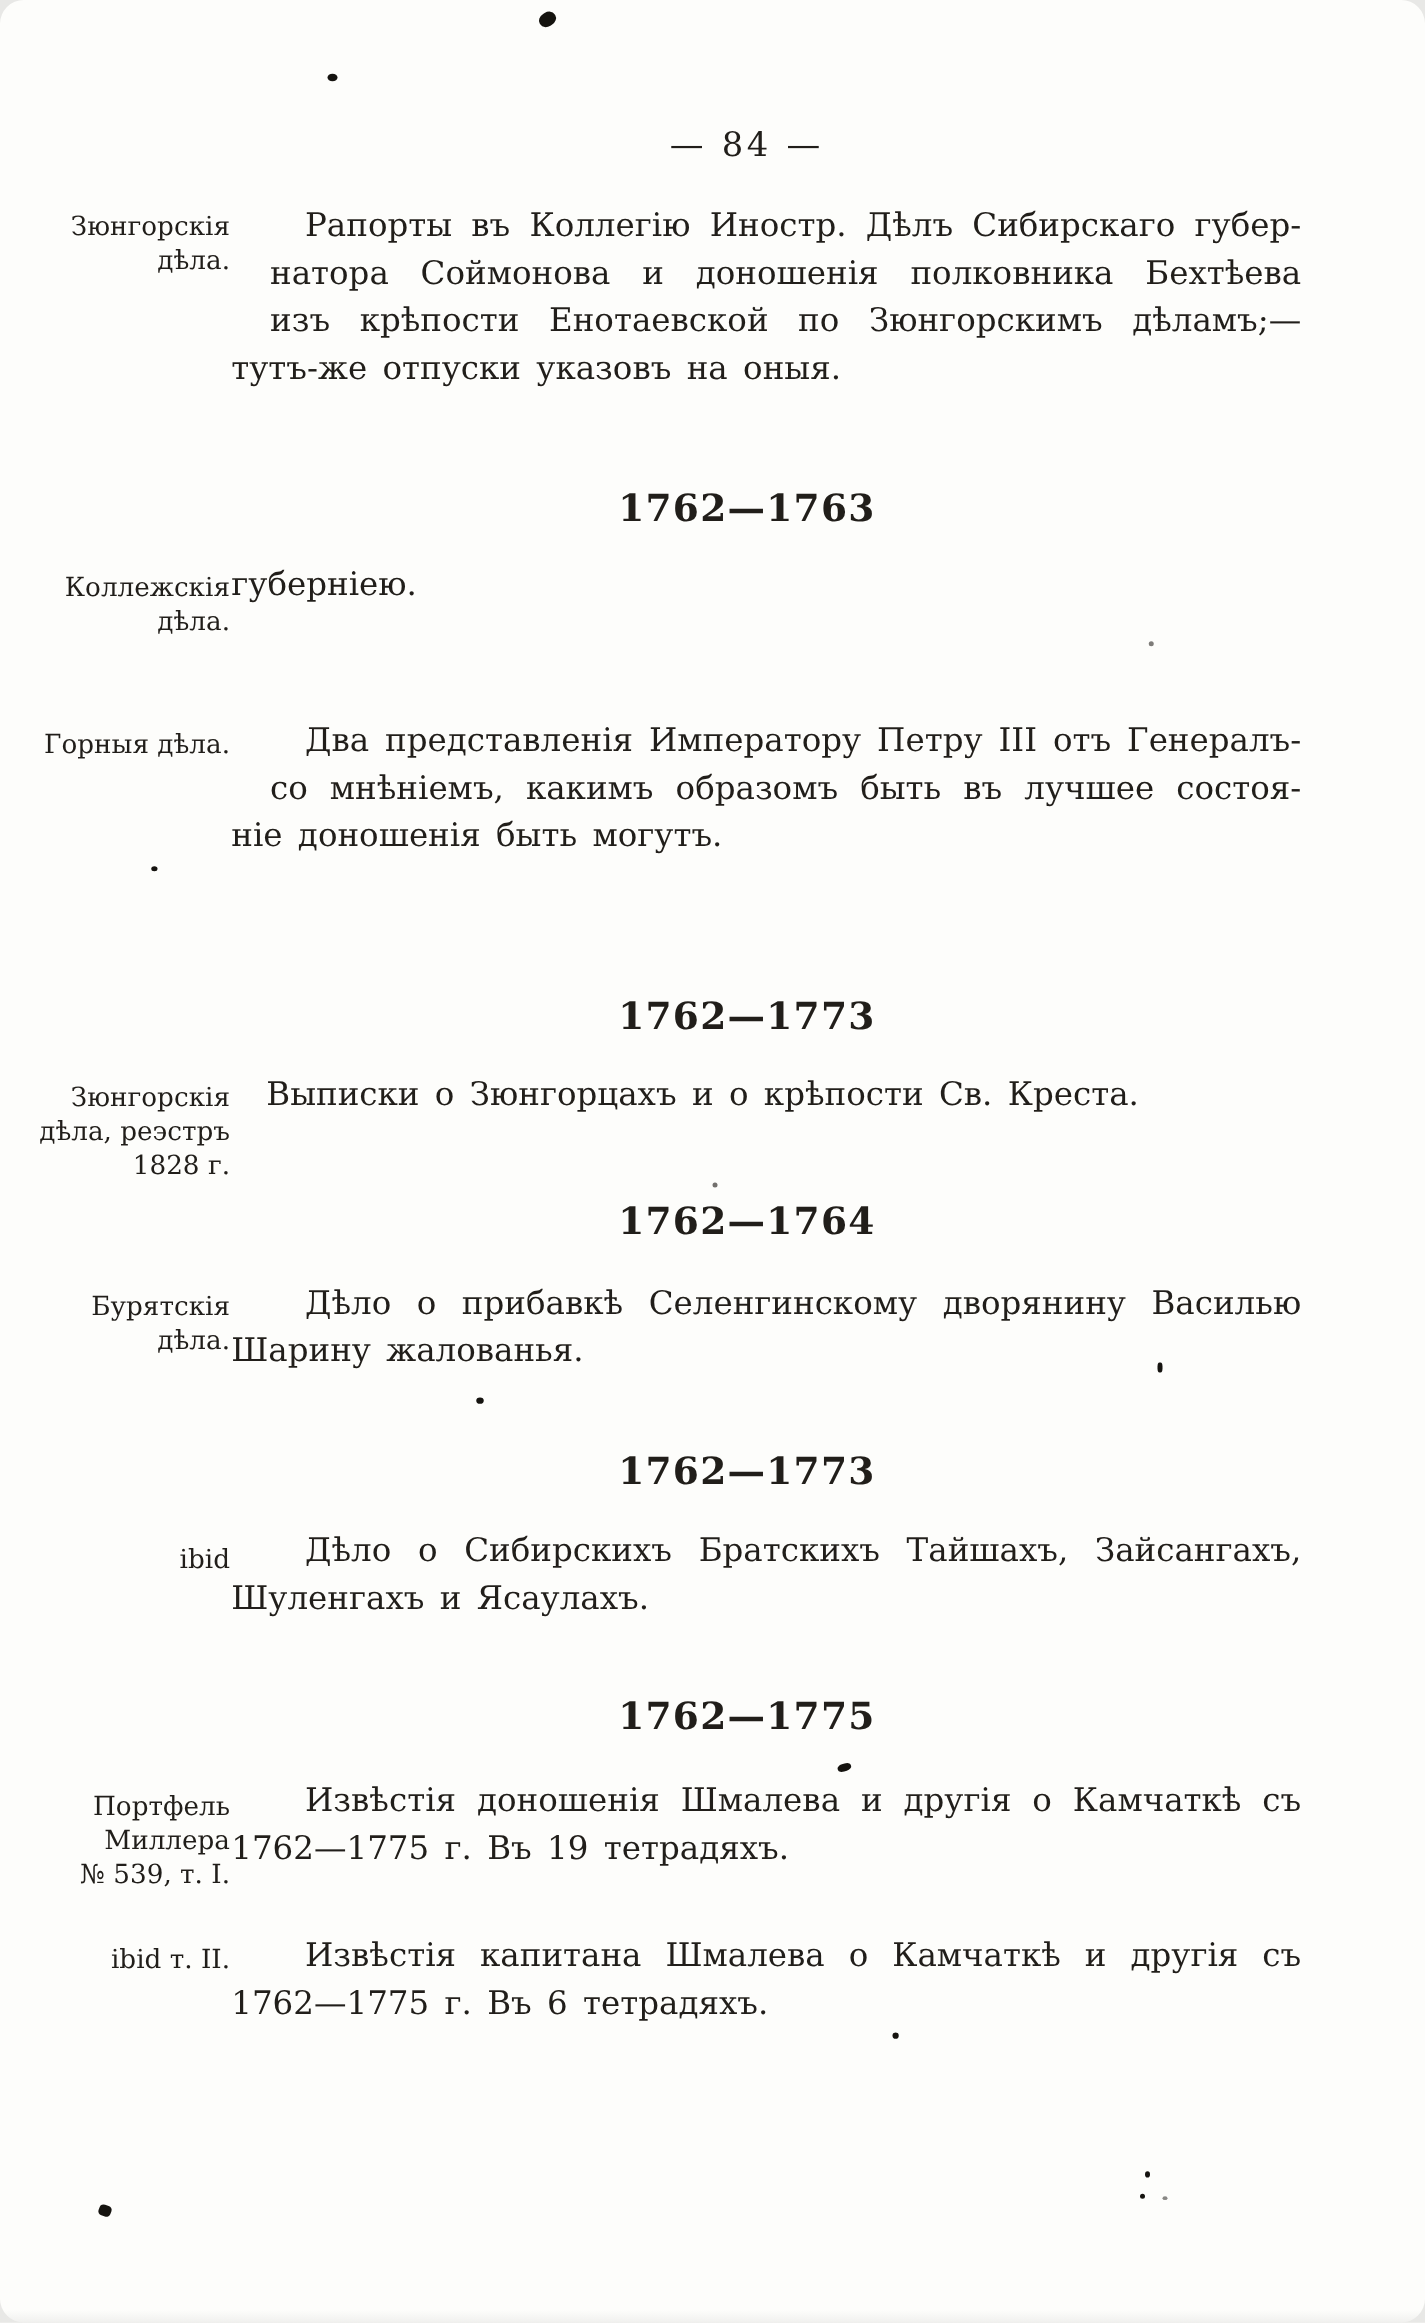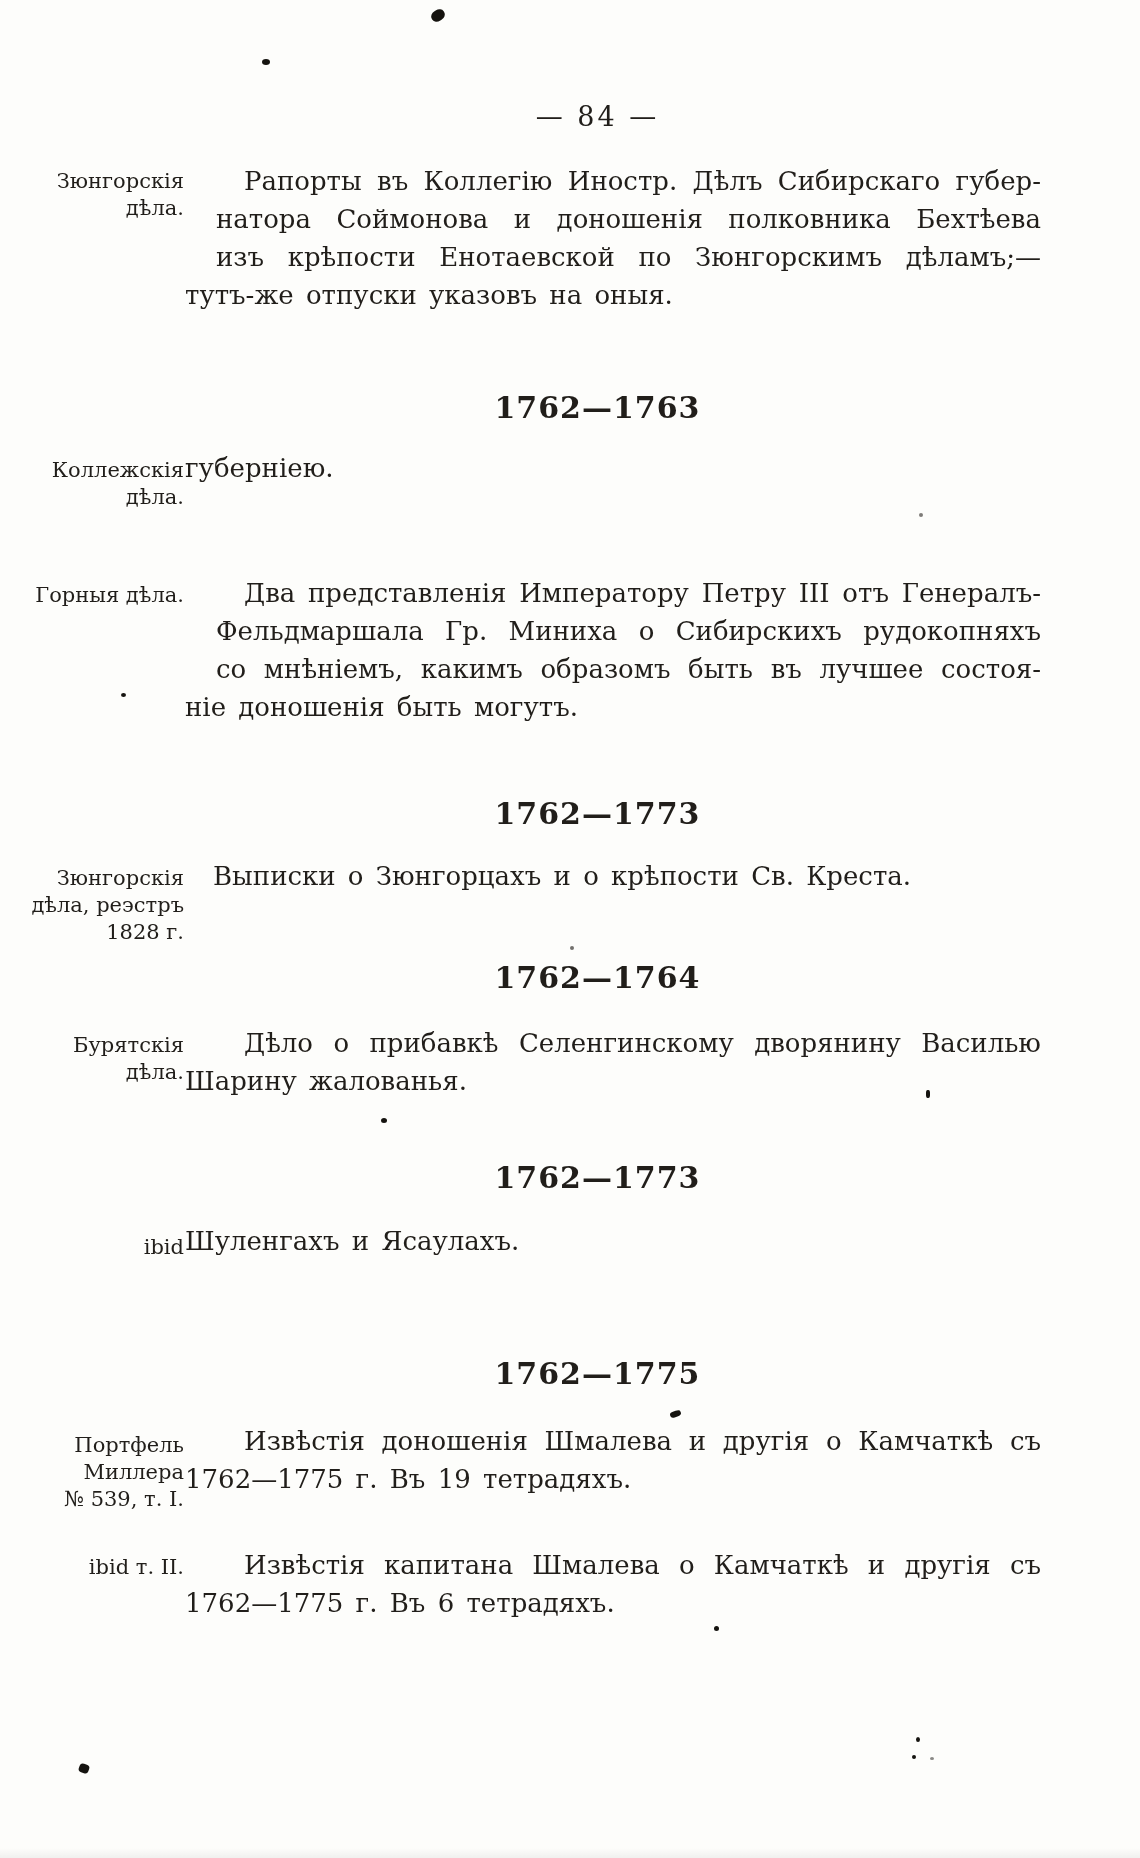--- a/index.html
+++ b/index.html
@@ -4,20 +4,21 @@
 <style>
   html,body{margin:0;padding:0;background:#e8e8e6;}
   .page{
     position:relative;
     width:1140px;height:1858px;
     background:#fdfdfb;
     font-family:"DejaVu Serif", serif;
     color:#211e1a;
     overflow:hidden;
     margin:0 auto;
+    border-radius:19px;
   }
   .pageno{
     position:absolute;left:185px;width:825px;top:101px;
     text-align:center;font-size:27px;letter-spacing:3px;
   }
   .heading{
     position:absolute;left:185px;width:825px;
     text-align:center;font-weight:bold;font-size:30px;letter-spacing:1px;
   }
   .entry{position:absolute;left:0;width:1140px;}
@@ -69,21 +70,20 @@
       <div class="ln">губерніею.</div>
     </div>
   </div>
 
   <div class="entry" style="top:574px">
     <div class="mnote" style="top:8px">
       <div>Горныя дѣла.</div>
     </div>
     <div class="ebody">
       <div class="ln j indent">Два представленія Императору Петру III отъ Генералъ-</div>
-      <div class="ln j">Фельдмаршала Гр. Миниха о Сибирскихъ рудокопняхъ</div>
       <div class="ln j">со мнѣніемъ, какимъ образомъ быть въ лучшее состоя-</div>
       <div class="ln">ніе доношенія быть могутъ.</div>
     </div>
   </div>
 
   <div class="heading" style="top:796px">1762—1773</div>
 
   <div class="entry" style="top:857px">
     <div class="mnote" style="top:8px">
       <div>Зюнгорскія</div>
@@ -108,20 +108,21 @@
     </div>
   </div>
 
   <div class="heading" style="top:1160px">1762—1773</div>
 
   <div class="entry" style="top:1222px">
     <div class="mnote" style="top:12px">
       <div>ibid</div>
     </div>
     <div class="ebody">
+      <div class="ln j indent">Дѣло о Сибирскихъ Братскихъ Тайшахъ, Зайсангахъ,</div>
       <div class="ln">Шуленгахъ и Ясаулахъ.</div>
     </div>
   </div>
 
   <div class="heading" style="top:1356px">1762—1775</div>
 
   <div class="entry" style="top:1422px">
     <div class="mnote" style="top:10px">
       <div>Портфель</div>
       <div>Миллера</div>

